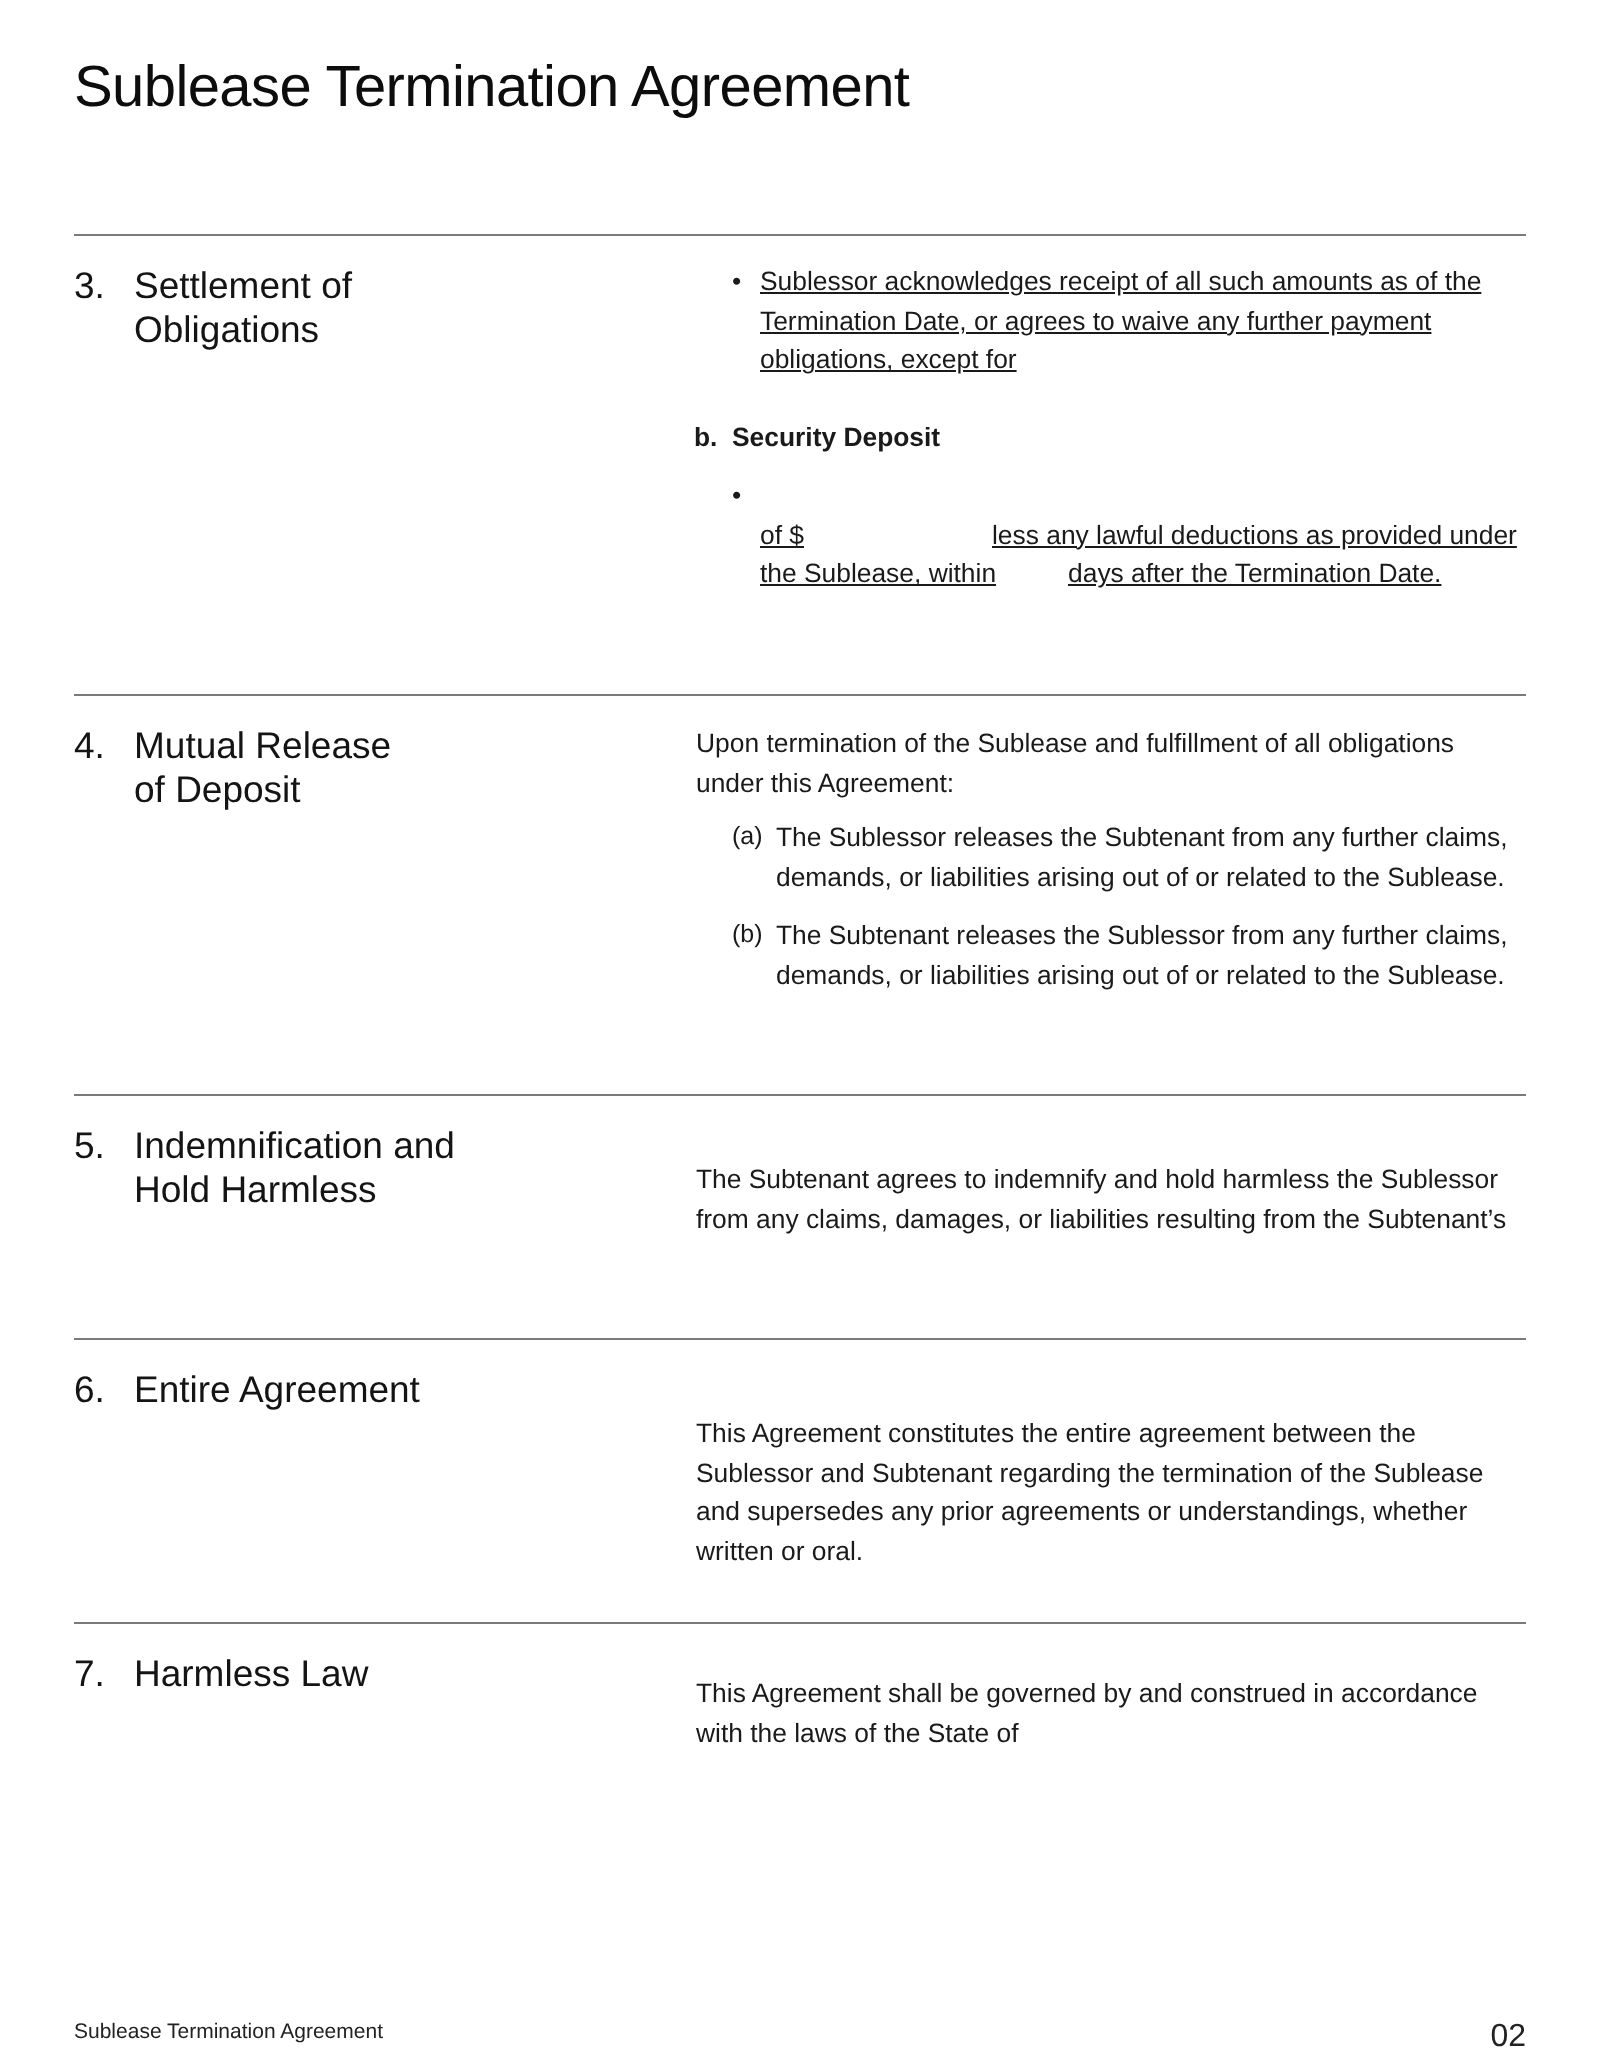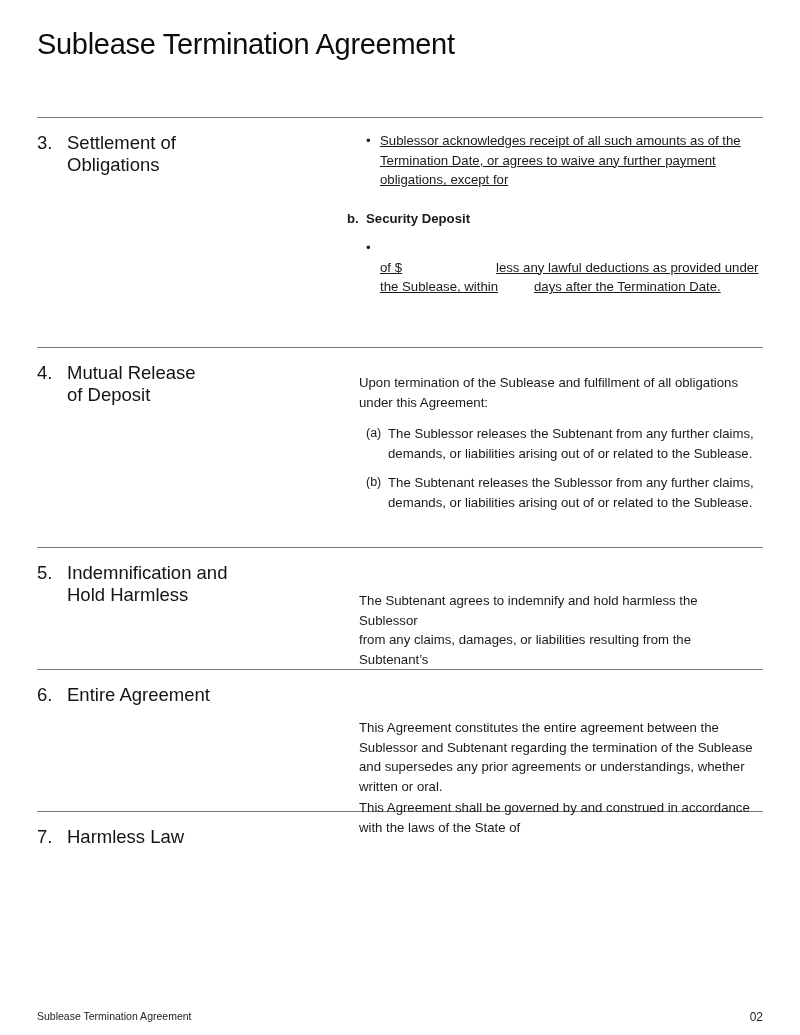--- a/index.html
+++ b/index.html
@@ -20,35 +20,35 @@
     position: absolute; left: 37px; width: 290px;
     font-size: 18.5px; line-height: 22px; color: #141414;
     display: flex;
   }
   .section-head .num { width: 30px; flex: none; }
   .section-head .label { flex: 1; }
   .section-body {
     position: absolute; left: 347px; width: 420px;
     font-size: 13.2px; line-height: 19.7px; color: #1a1a1a;
   }
-  .section-body p { margin: 12px; }
+  .section-body p { margin: 1px; }
   .bullet { display: flex; padding-left: 19px; }
   .bullet .dot { width: 14px; flex: none; }
   .bullet .txt { flex: 1; text-decoration: underline; }
   .subhead { font-weight: bold; display: flex; }
   .subhead .n { width: 19px; flex: none; }
   .blank { display: inline-block; }
   .enum { display: flex; padding-left: 19px; }
   .enum .k { width: 22px; flex: none; font-size: 12.5px; }
   .enum .txt { flex: 1; }
   .footer-left {
     position: absolute; left: 37px; top: 1010px; font-size: 10.5px; color: #222;
   }
   .footer-right {
-    position: absolute; right: 37px; top: 1010px; font-size: 12px; color: #222;
+    position: absolute; right: 37px; top: 1010px; font-size: 16px; color: #222;
   }
 </style>
 </head>
 <body>
 
 <h1 class="title">Sublease Termination Agreement</h1>
 
 <div class="divider" style="top:117px;"></div>
 <div class="section-head" style="top:132px;">
   <span class="num">3.</span>
@@ -130,21 +130,21 @@
     <span>and supersedes any prior agreements or understandings, whether</span><br>
     <span>written or oral.</span>
   </p>
 </div>
 
 <div class="divider" style="top:811px;"></div>
 <div class="section-head" style="top:826px;">
   <span class="num">7.</span>
   <span class="label">Harmless Law</span>
 </div>
-<div class="section-body" style="top:786px;">
+<div class="section-body" style="top:836px;">
   <p>
     <span>This Agreement shall be governed by and construed in accordance</span><br>
     <span>with the laws of the State of</span>
   </p>
 </div>
 
 <div class="footer-left">Sublease Termination Agreement</div>
 <div class="footer-right">02</div>
 
 </body></html>

